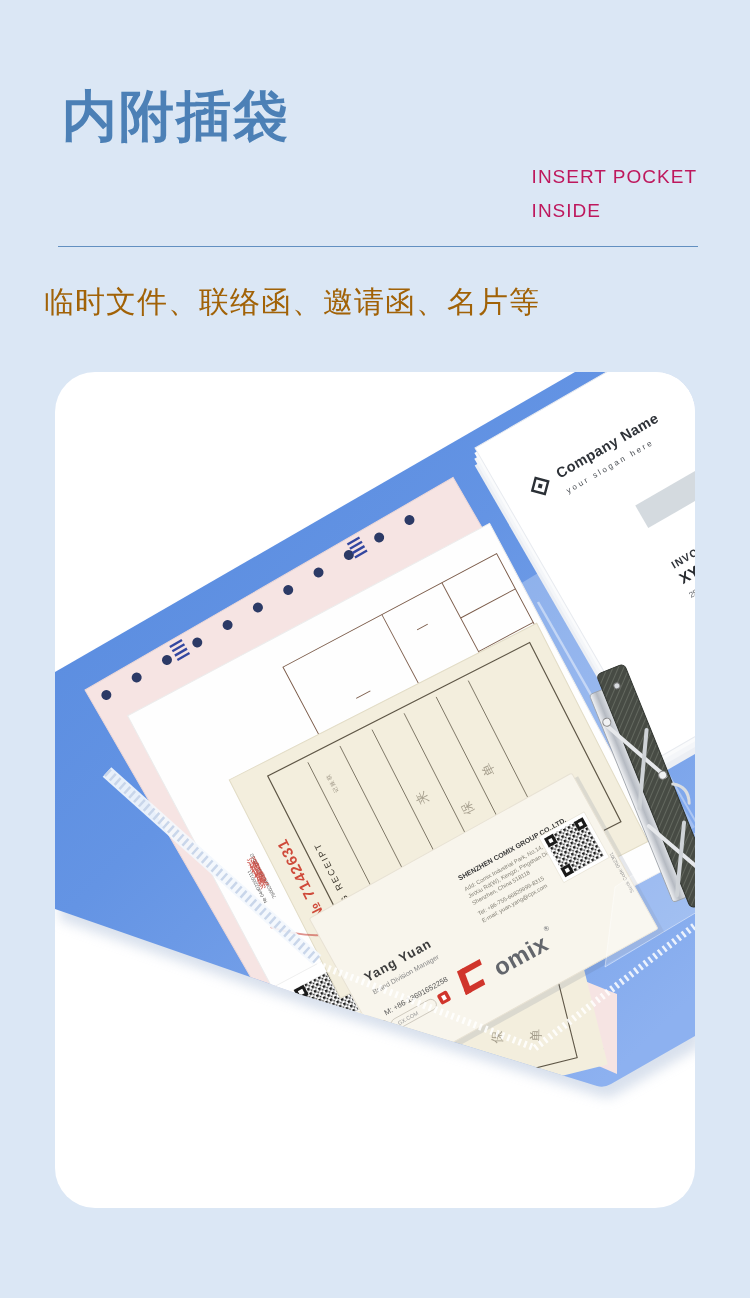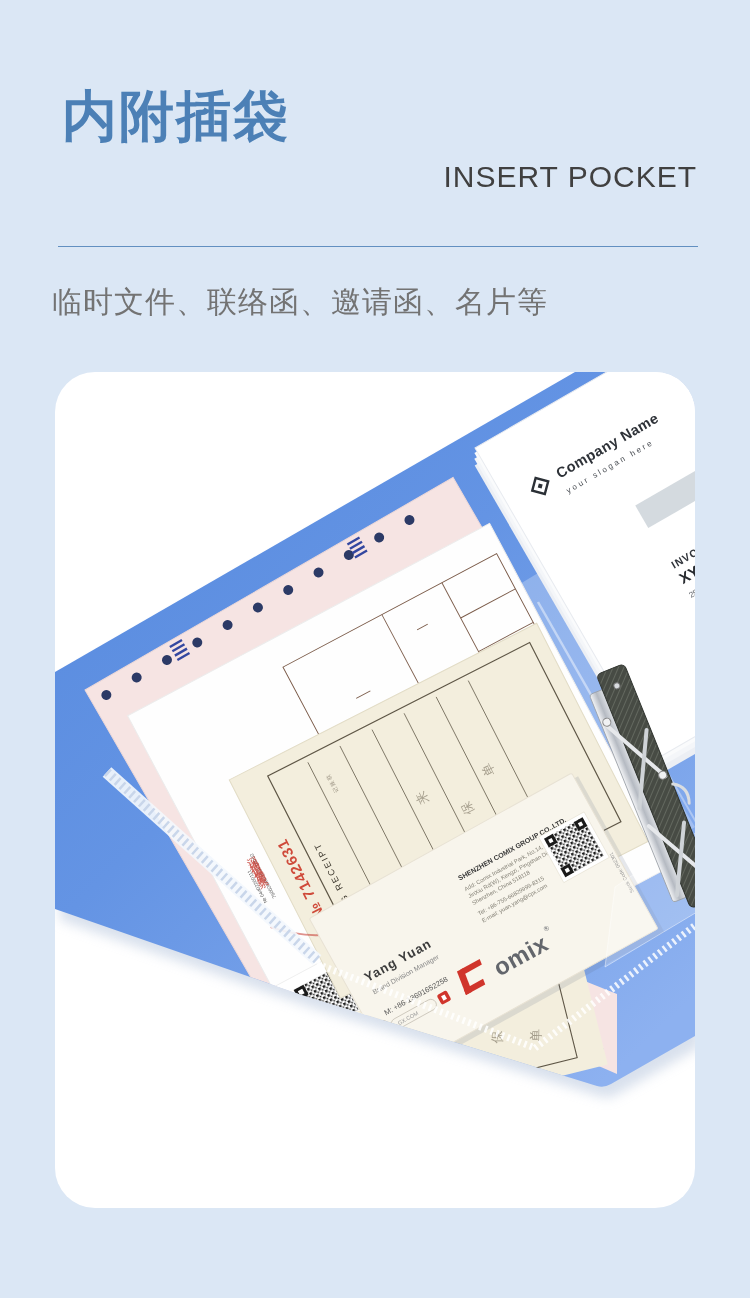--- a/index.html
+++ b/index.html
@@ -4,39 +4,40 @@
 <style>
   html,body{margin:0;padding:0;}
   body{
     width:750px;height:1298px;position:relative;overflow:hidden;
     background:#dbe7f5;
     font-family:"Liberation Sans","DejaVu Sans",sans-serif;
   }
   .hero{position:absolute;left:0;top:0;width:750px;height:428px;}
   .headline{position:absolute;left:62px;top:78px;color:#4c80b6;font-weight:700;
     font-size:55px;line-height:76px;letter-spacing:2px;white-space:nowrap;}
-  .headline-en{position:absolute;right:53px;top:160px;color:#404040;
-    font-size:30px;line-height:34px;letter-spacing:1px;text-align:left;font-weight:400;}
+  .headline-en{position:absolute;right:53px;top:160px;color:#be185d;
+    font-size:19px;line-height:34px;letter-spacing:1px;text-align:left;font-weight:400;}
   .divider{position:absolute;left:58px;top:246px;width:640px;height:1px;background:#6290c1;}
-  .desc{position:absolute;left:52px;top:282px;color:#737373;font-size:30px;letter-spacing:1px;}
+  .desc{position:absolute;left:44px;top:282px;color:#a16207;font-size:30px;letter-spacing:1px;}
   .photo-card{position:absolute;left:55px;top:372px;width:640px;height:836px;
     background:#ffffff;border-radius:40px;overflow:hidden;}
   .photo-card svg{display:block;}
   svg text{font-family:"Liberation Sans","DejaVu Sans",sans-serif;}
   .mono{font-family:"Liberation Mono","DejaVu Sans Mono",monospace;}
 </style>
 </head>
 <body>
 
 <div class="hero">
   <div class="headline">
     <div>内附插袋</div>
   </div>
   <div class="headline-en">
     <div>INSERT POCKET</div>
+    <div>INSIDE</div>
   </div>
   <div class="divider"></div>
   <div class="desc">临时文件、联络函、邀请函、名片等</div>
 </div>
 
 <div class="photo-card">
 <svg width="640" height="836" viewBox="0 0 640 836">
   <defs>
     <linearGradient id="fold" x1="0%" y1="0%" x2="85%" y2="100%">
       <stop offset="0" stop-color="#5488dd"></stop>

